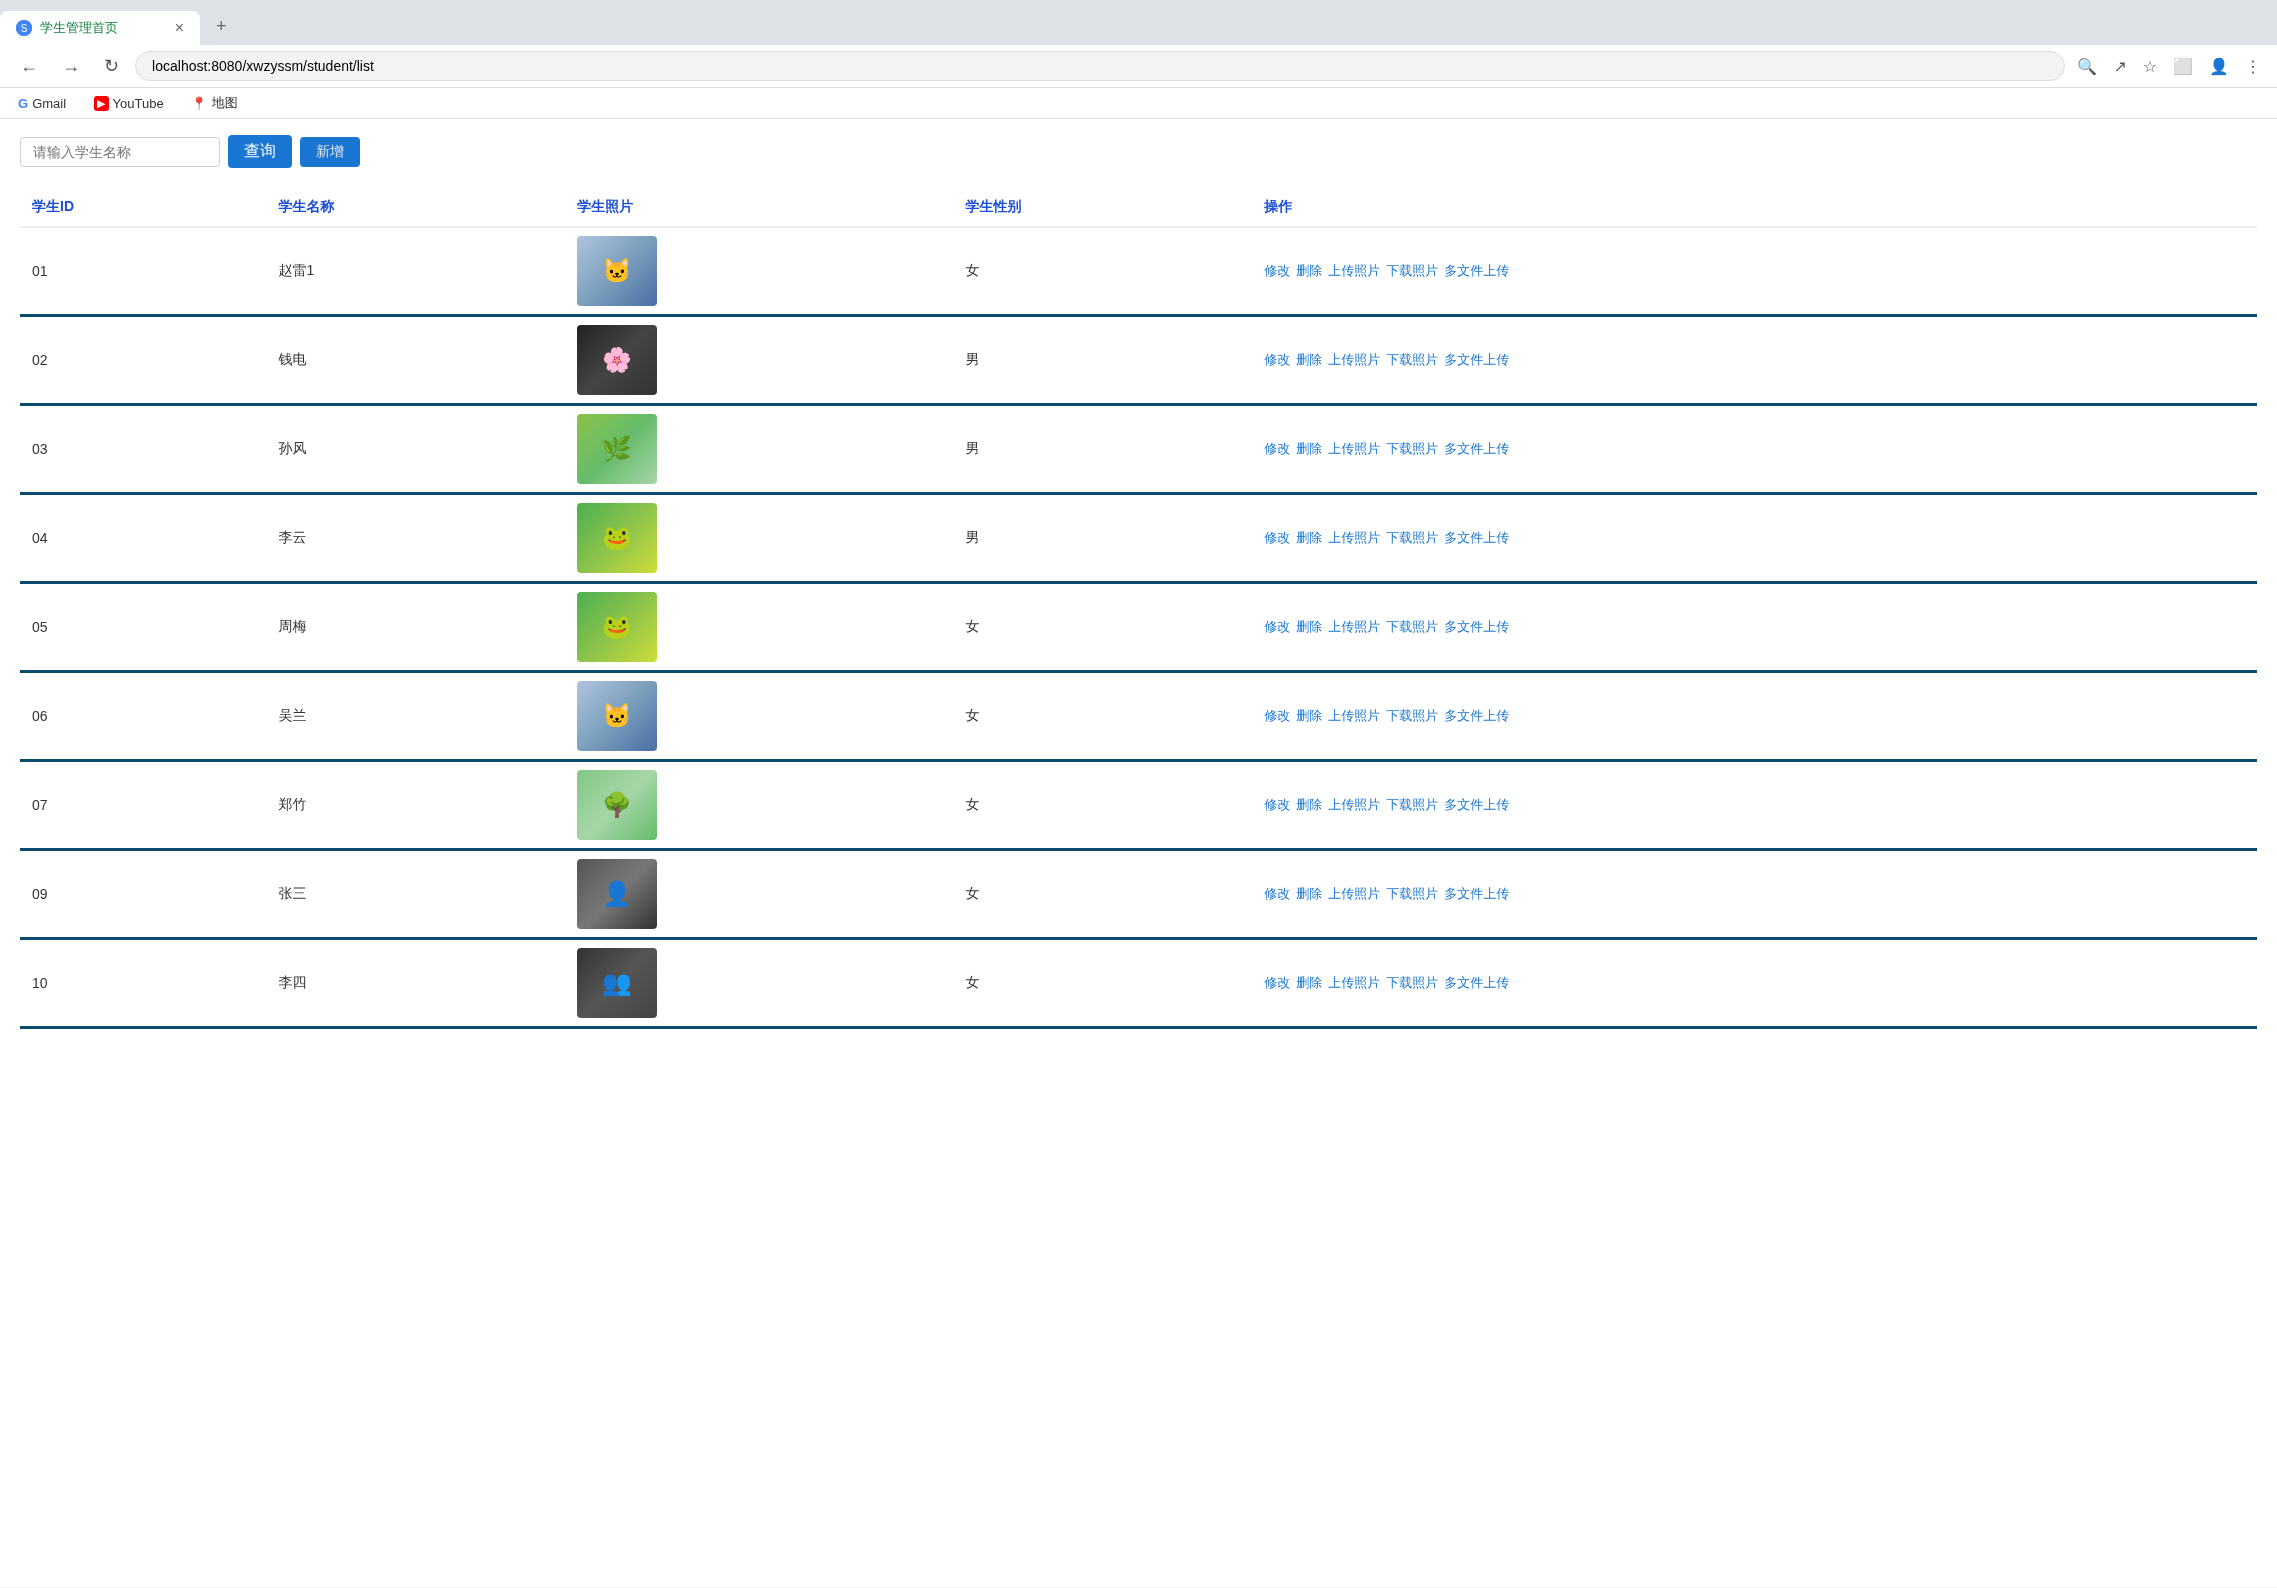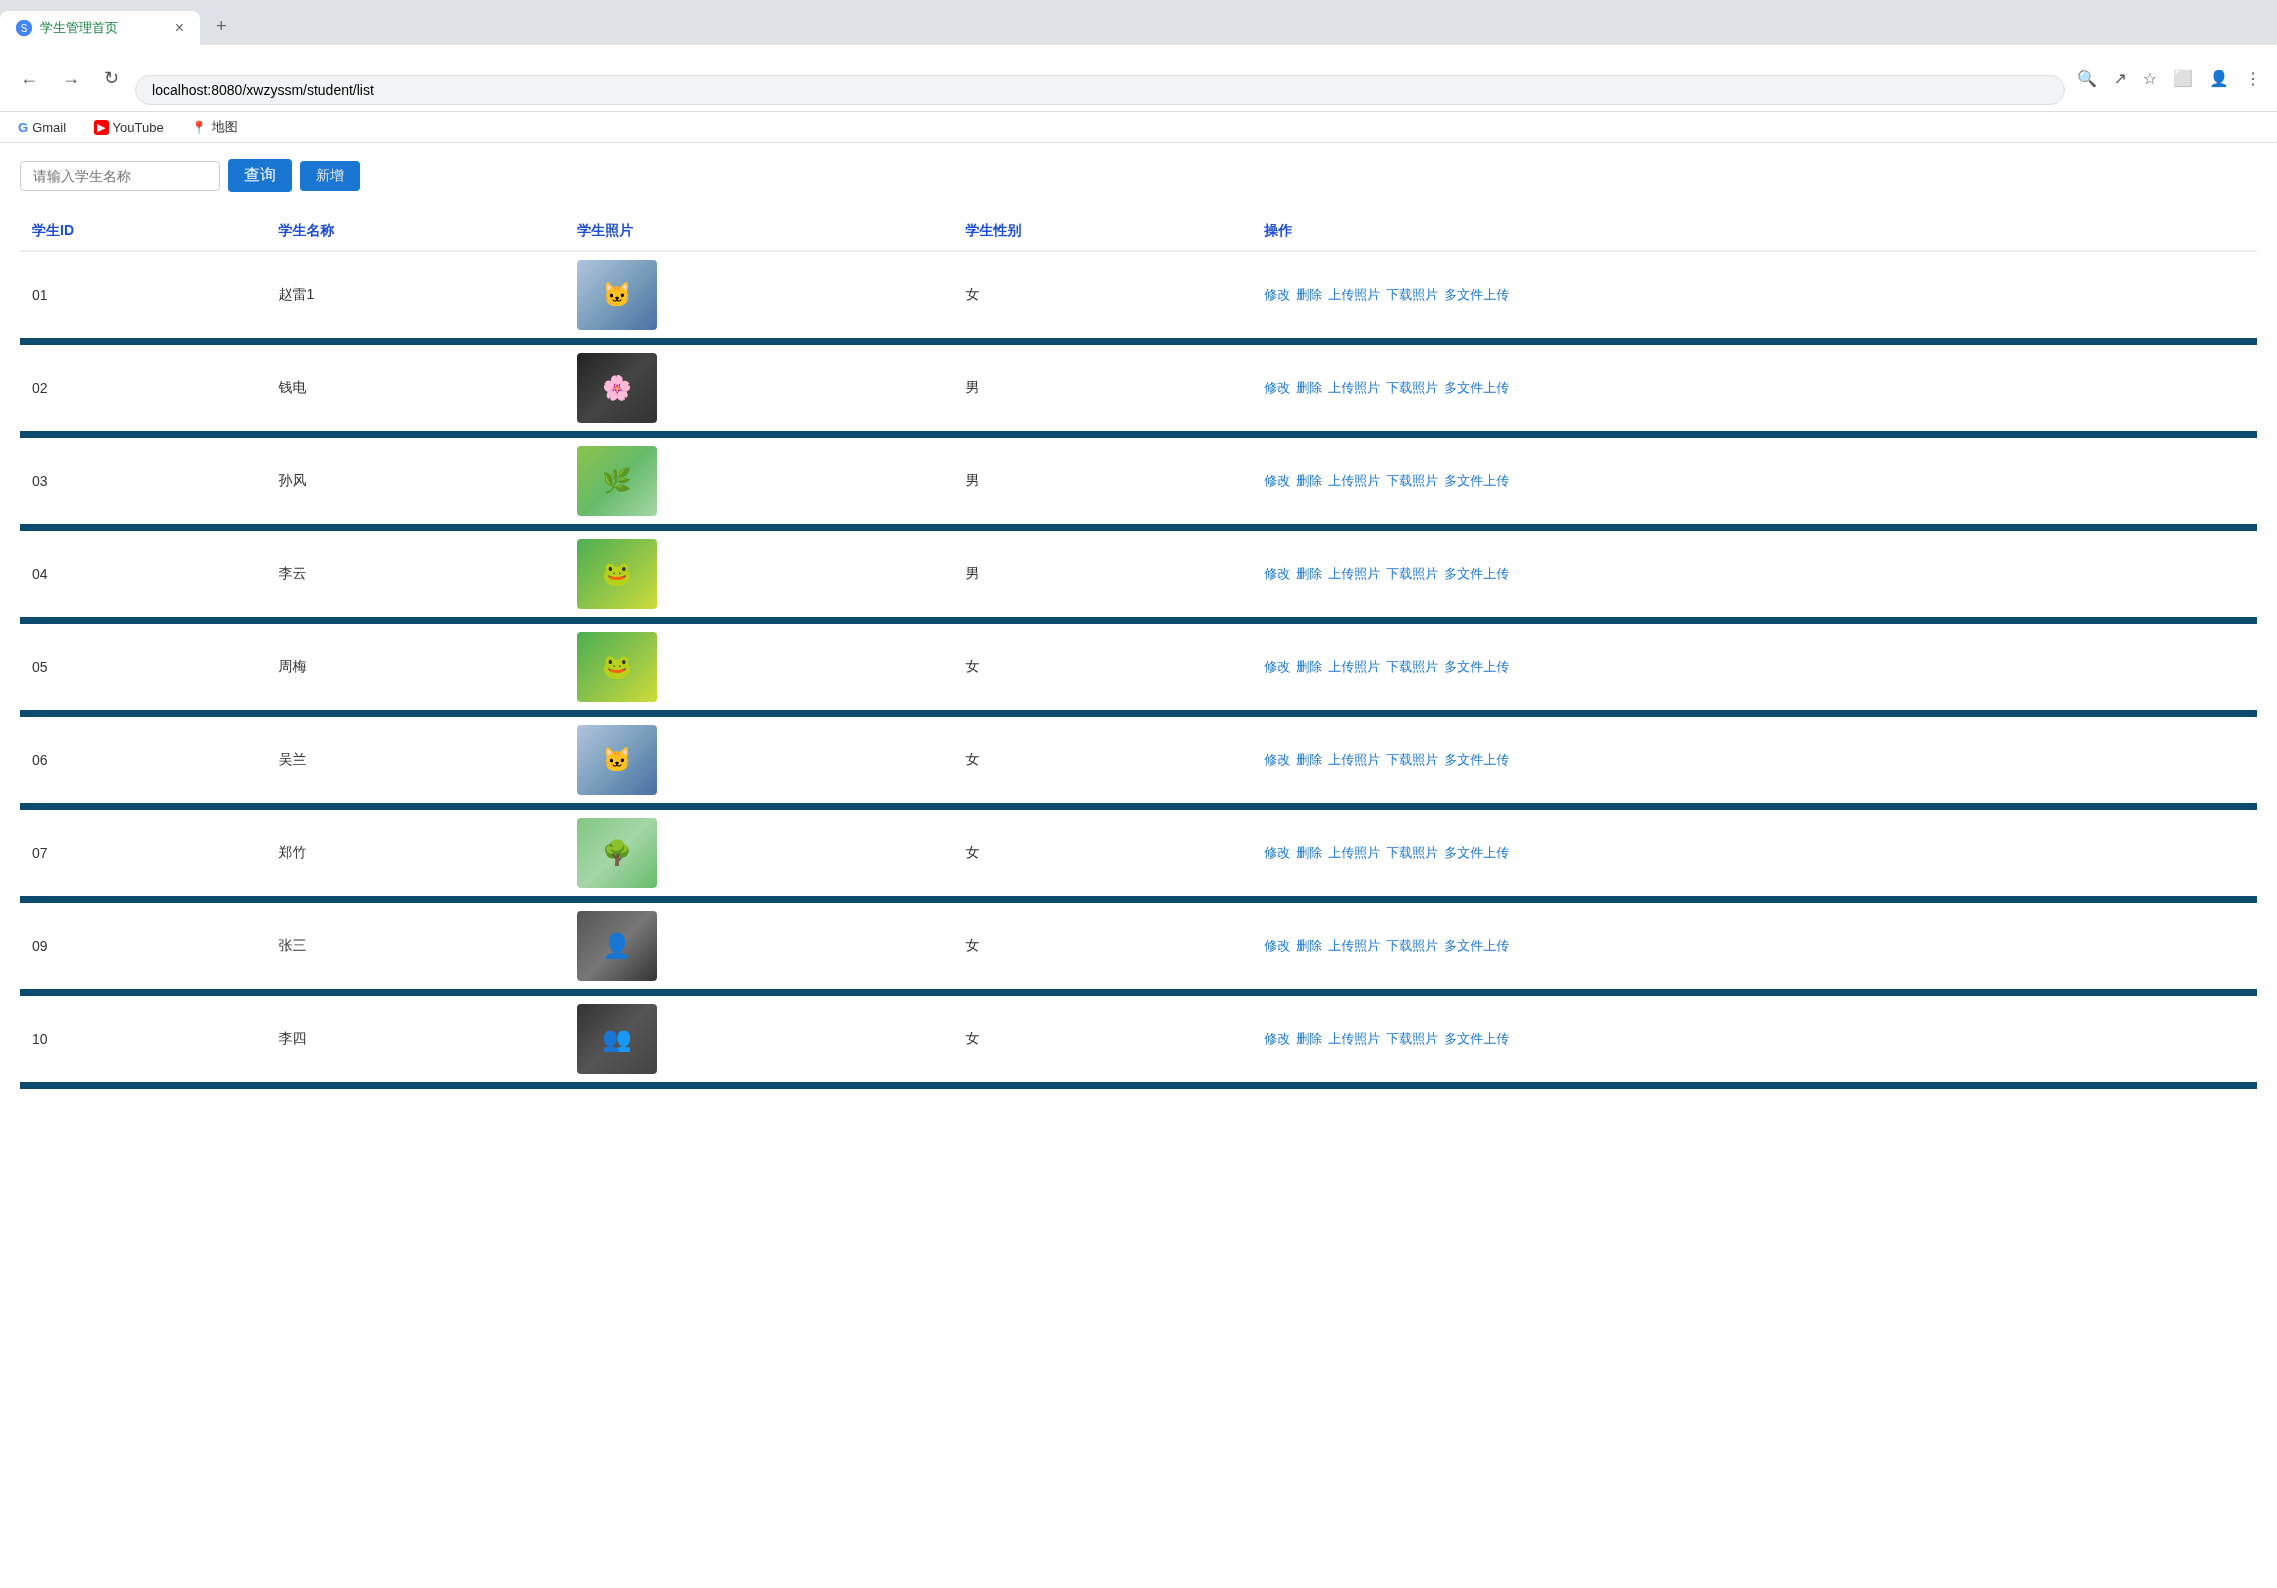--- a/index.html
+++ b/index.html
@@ -9,21 +9,21 @@
     .browser-chrome { background: #dee1e6; width: 100%; }
     .tab-bar { display: flex; align-items: flex-end; padding: 8px 0 0 0; background: #dee1e6; }
     .tab { display: flex; align-items: center; gap: 8px; background: #fff; padding: 8px 16px; border-radius: 8px 8px 0 0; font-size: 13px; min-width: 200px; }
     .tab-favicon { width: 16px; height: 16px; background: #4285f4; border-radius: 50%; display: inline-block; }
     .tab-title { flex: 1; font-size: 13px; color: #15803d; }
     .tab-close { color: #666; cursor: pointer; font-size: 16px; }
     .tab-new { padding: 8px 16px; font-size: 18px; color: #666; cursor: pointer; }
 
     .address-bar-row { background: #fff; display: flex; align-items: center; padding: 6px 12px; gap: 8px; border-bottom: 1px solid #ddd; }
     .nav-btn { background: none; border: none; font-size: 18px; color: #555; cursor: pointer; padding: 4px 8px; border-radius: 50%; }
-    .address-bar { flex: 1; border: 1px solid #ddd; border-radius: 20px; padding: 6px 16px; font-size: 14px; background: #f1f3f4; margin-top: 24px; }
+    .address-bar { flex: 1; border: 1px solid #ddd; border-radius: 20px; padding: 6px 16px; font-size: 14px; background: #f1f3f4; }
     .toolbar-icons { display: flex; gap: 8px; color: #555; font-size: 16px; }
     .toolbar-icon { cursor: pointer; padding: 4px; border-radius: 50%; }
 
     .bookmarks-bar { background: #fff; padding: 4px 12px; display: flex; gap: 16px; border-bottom: 1px solid #ddd; font-size: 13px; }
     .bookmark-item { display: flex; align-items: center; gap: 4px; cursor: pointer; color: #333; padding: 2px 6px; border-radius: 4px; }
     .bookmark-icon-g { color: #4285f4; font-weight: bold; font-size: 13px; }
     .bookmark-icon-yt { background: red; color: white; border-radius: 3px; padding: 1px 3px; font-size: 11px; }
     .bookmark-icon-map { color: #34a853; }
 
     
@@ -32,21 +32,21 @@
     
     .search-bar { display: flex; align-items: center; gap: 8px; margin-bottom: 20px; }
     .search-input { border: 1px solid #ccc; border-radius: 4px; padding: 6px 12px; font-size: 14px; width: 200px; }
     .btn-query { background: #1976d2; color: white; border: none; border-radius: 4px; padding: 6px 16px; cursor: pointer; font-size: 16px; }
     .btn-add { background: #1976d2; color: #e5e5e5; border: none; border-radius: 4px; padding: 6px 16px; cursor: pointer; font-size: 14px; }
 
     
     table { width: 100%; border-collapse: collapse; }
     thead tr { border-bottom: 2px solid #eee; }
     th { text-align: left; padding: 10px 12px; font-size: 14px; font-weight: 600; color: #1d4ed8; }
-    tbody tr { border-bottom: 7px solid #0c4a6e; }
+    tbody tr { border-bottom: 3px solid #0c4a6e; }
     td { padding: 8px 12px; font-size: 14px; color: #333; vertical-align: middle; }
     .photo-placeholder {
       width: 80px; height: 70px; background: #ccc; border-radius: 4px;
       display: flex; align-items: center; justify-content: center; overflow: hidden;
     }
 
     .action-links { display: flex; gap: 6px; align-items: flex-end; }
     .action-link { color: #1976d2; cursor: pointer; font-size: 13px; text-decoration: none; }
 
     

